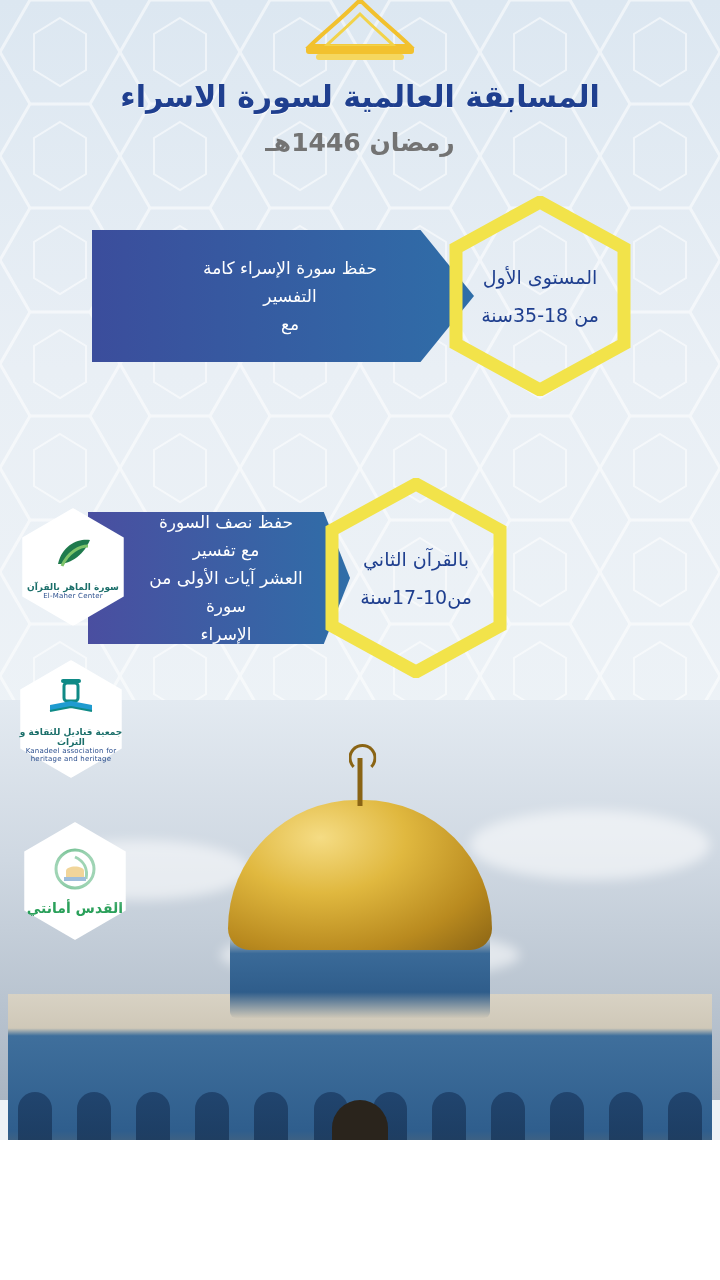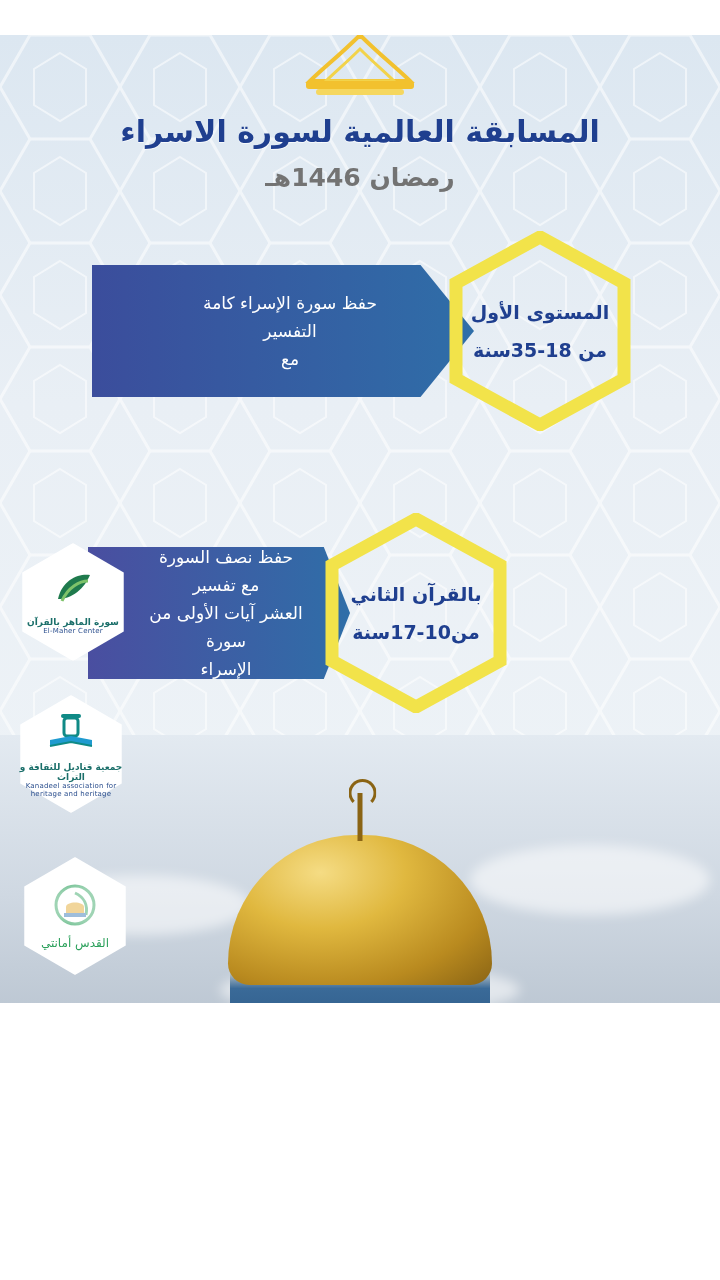--- a/index.html
+++ b/index.html
@@ -7,24 +7,23 @@
     padding: 0;
     background: #ffffff;
   }
   body {
     font-family: "DejaVu Sans", "Liberation Sans", sans-serif;
   }
 
   .poster {
     position: relative;
     width: 720px;
-    height: 968px;
+    height: 1140px;
     overflow: hidden;
     background: #eef2f6;
-    margin-top: 35px;
   }
 
   
   .bg-top {
     position: absolute;
     left: 0; top: 0;
     width: 720px;
     height: 820px;
     background:
       linear-gradient(180deg, #dce7f1 0%, #e9eff5 45%, #eef3f7 100%);
@@ -95,21 +94,21 @@
     position: absolute;
     top: 0;
     width: 192px;
     height: 200px;
     display: flex;
     flex-direction: column;
     align-items: center;
     justify-content: center;
     gap: 16px;
     color: #1f3f8f;
-    font-weight: bold;
+    font-weight: normal;
     font-size: 19px;
     text-align: center;
   }
   .hexlabel .age { font-size: 19px; }
 
   .arrowbox {
     position: absolute;
     top: 34px;
     height: 132px;
     color: #ffffff;
@@ -167,22 +166,22 @@
     font-weight: bold;
     color: #1b6f6a;
     margin-top: 4px;
   }
   .logo-name-en {
     font-size: 7px;
     color: #2b4f8e;
     letter-spacing: .2px;
   }
   .logo-name-big {
-    font-size: 12px;
-    font-weight: normal;
+    font-size: 14px;
+    font-weight: bold;
     color: #2aa05a;
     margin-top: 3px;
   }
 
   
   .photo {
     position: absolute;
     left: 0;
     top: 720px;
     width: 720px;

